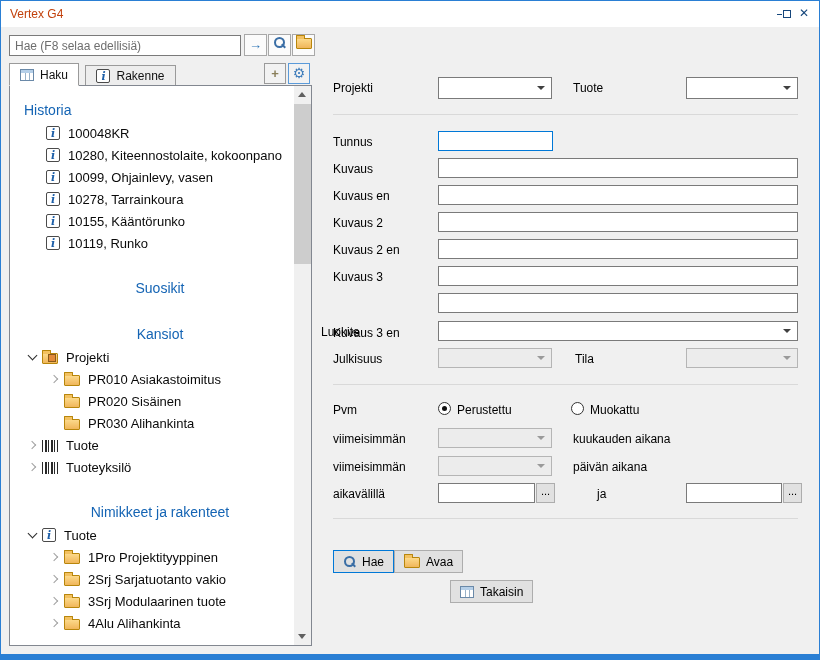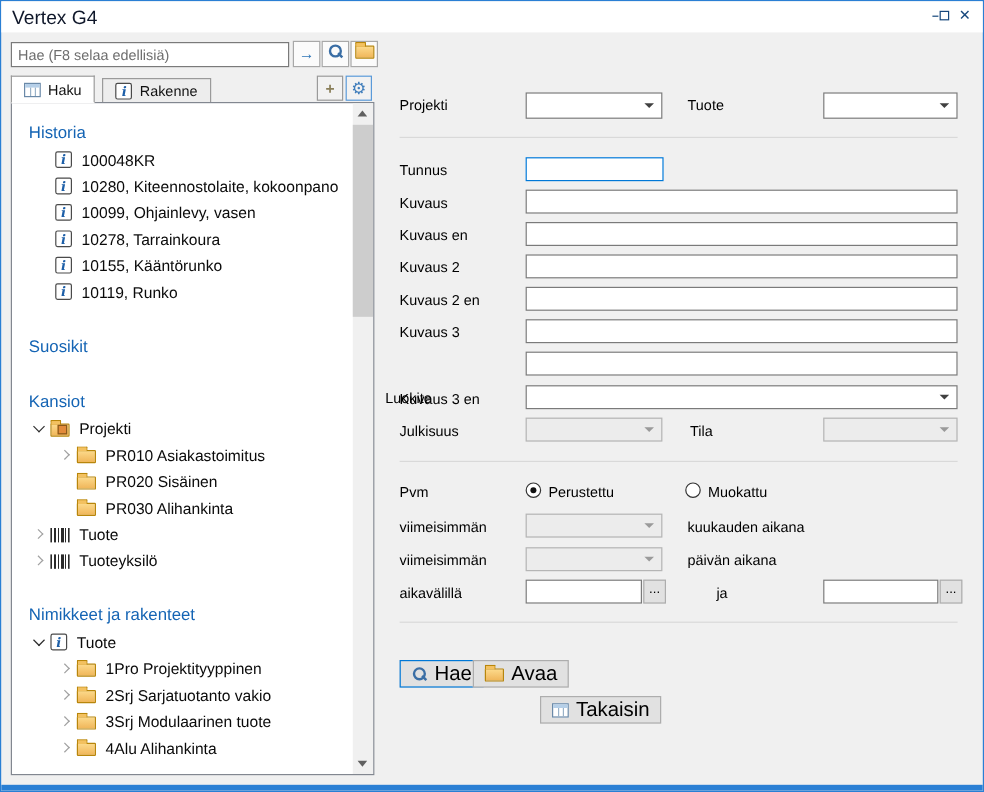--- a/index.html
+++ b/index.html
@@ -3,21 +3,21 @@
 <meta charset="utf-8">
 <style>
   * { margin:0; padding:0; box-sizing:border-box; }
   html,body { width:820px; height:660px; background:#fff; font-family:"Liberation Sans",sans-serif; }
 
   .window { position:relative; width:820px; height:660px; background:#f0f0f0;
             border:1px solid #2a7fd4; overflow:hidden; }
 
   
   .titlebar { position:absolute; top:0; left:0; right:0; height:26px; background:#ffffff; }
-  .title { position:absolute; left:9px; top:6px; font-size:16px; color:#0f172a; }
+  .title { position:absolute; left:9px; top:6px; font-size:12px; color:#c2410c; }
   .tb-btn { position:absolute; top:5px; width:18px; height:16px; text-align:center; line-height:15px;
             font-size:11px; color:#16477c; cursor:default; }
   .tb-restore { right:26px; }
   .tb-restore .box { display:inline-block; width:8px; height:8px; border:1px solid #16477c; vertical-align:middle; }
   .tb-restore .dash { display:inline-block; width:5px; height:1px; background:#16477c; vertical-align:middle; margin-right:1px; }
   .tb-close { right:6px; font-size:12px; }
 
   
   .search-input { position:absolute; left:8px; top:34px; width:232px; height:21px;
                   border:1px solid #7a7a7a; background:#fff; font:12px "Liberation Sans",sans-serif;
@@ -38,21 +38,21 @@
   .sq-btn { position:absolute; top:62px; width:22px; height:21px; background:#f2f2f2;
             border:1px solid #9a9a9a; text-align:center; line-height:19px; font-size:13px; }
   .plus-btn { left:263px; color:#8a7f5a; font-weight:bold; }
   .gear-btn { left:287px; color:#3f7dbb; border-color:#5a9ad9; font-size:14px; }
 
   
   .tree-panel { position:absolute; left:8px; top:84px; width:303px; height:561px;
                 background:#fff; border:1px solid #828790; overflow:hidden; }
   .tree-content { position:absolute; left:0; top:0; width:286px; padding-top:12px; }
   .tsection-title { height:24px; line-height:24px; padding-left:14px; font-size:14px; color:#1464b4; }
-  .tsection-title.gap { margin-top:22px; }
+  .tsection-title.gap { margin-top:22px;text-align:center; }
   .trow { display:flex; align-items:center; height:22px; font-size:13px; color:#0a0a0a; }
   .pl14 { padding-left:14px; } .pl32 { padding-left:32px; } .pl36 { padding-left:36px; }
   .tlabel { margin-left:8px; white-space:nowrap; }
   .exp { position:relative; width:18px; height:22px; flex:0 0 18px; }
   .exp-r::before { content:""; position:absolute; left:5px; top:8px; width:5px; height:5px;
                    border-top:1px solid #a0a0a0; border-right:1px solid #a0a0a0; transform:rotate(45deg); }
   .exp-d::before { content:""; position:absolute; left:5px; top:6px; width:6px; height:6px;
                    border-right:1px solid #2b2b2b; border-bottom:1px solid #2b2b2b; transform:rotate(45deg); }
 
   
@@ -99,21 +99,21 @@
   .combo.disabled .arr { border-top-color:#9a9a9a; }
   .txt { position:absolute; height:20px; border:1px solid #7a7a7a; background:#fff;
          font:12px "Liberation Sans",sans-serif; padding:0 4px; }
   .txt.focus { border-color:#0078d7; }
   .radio { position:absolute; width:13px; height:13px; border:1px solid #333; border-radius:50%; background:#fff; }
   .radio.checked::after { content:""; position:absolute; left:3px; top:3px; width:5px; height:5px;
          border-radius:50%; background:#111; }
   .mini { position:absolute; width:19px; height:20px; background:#e1e1e1; border:1px solid #adadad;
           font-size:11px; line-height:14px; text-align:center; }
   .btn { position:absolute; height:23px; display:inline-flex; align-items:center; gap:6px;
-         padding:0 9px; background:#e1e1e1; border:1px solid #adadad; font-size:17px; color:#000; }
+         padding:0 9px; background:#e1e1e1; border:1px solid #adadad; font-size:12px; color:#000; }
   .btn.default { border-color:#0078d7; }
   .btn .folder-icon { margin-top:1px; }
 
   .bottom-bar { position:absolute; left:0; right:0; bottom:0; height:5px; background:#2a7fd4; }
 </style>
 </head>
 <body>
 
 <div class="window">
 

